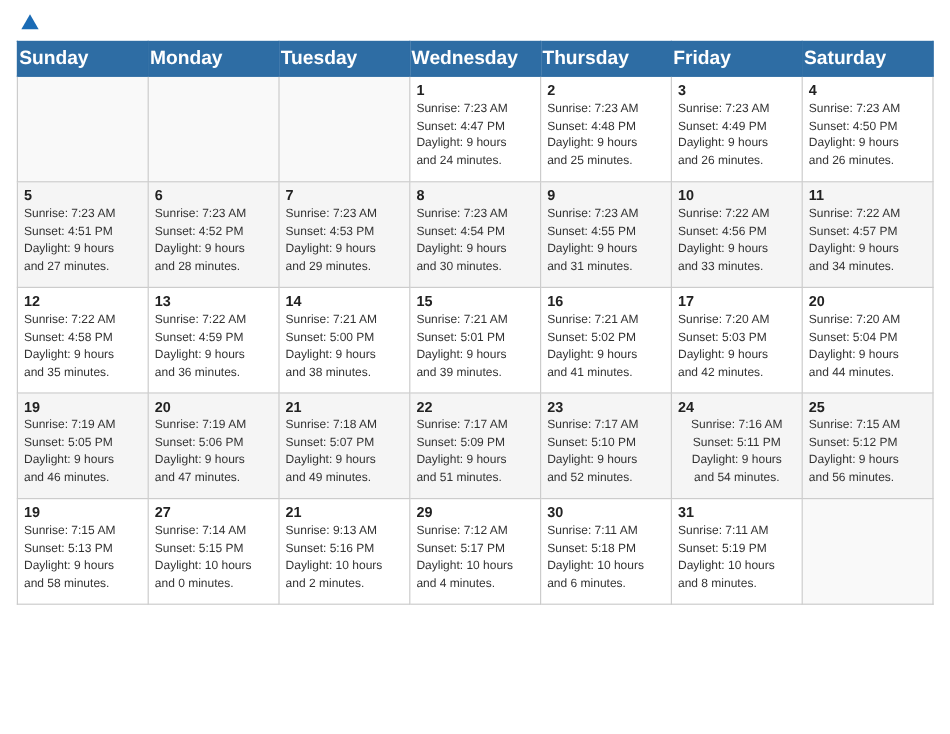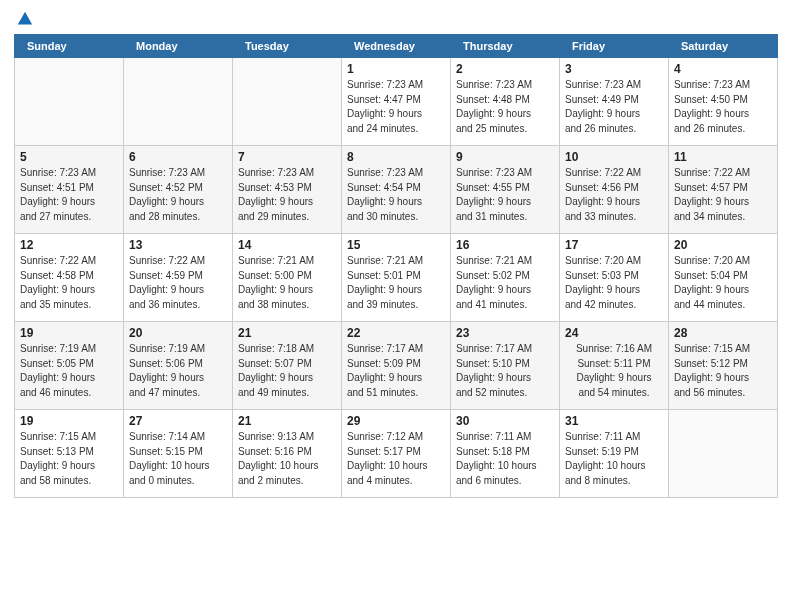--- a/index.html
+++ b/index.html
@@ -56,23 +56,23 @@
       color: #555;
     }
     table {
       width: 100%;
       border-collapse: collapse;
       table-layout: fixed;
     }
     thead tr th {
       background-color: #2e6da4;
       color: #fff;
-      font-size: 11px;
+      font-size: 16px;
       font-weight: bold;
-      padding: 5px 12px;
+      padding: 5px 1px;
       text-align: left;
       border: 1px solid #2e6da4;
     }
     tbody tr td {
       border: 1px solid #ccc;
       vertical-align: top;
       padding: 4px 5px;
       font-size: 10px;
       color: #333;
       height: 88px;
@@ -304,21 +304,21 @@
 and 52 minutes.</div>
           </td>
           <td>
             <span class="day-number">24</span>
             <div class="day-info" style="white-space: pre-line; text-align: center;">Sunrise: 7:16 AM
 Sunset: 5:11 PM
 Daylight: 9 hours
 and 54 minutes.</div>
           </td>
           <td>
-            <span class="day-number">28</span>
+            <span class="day-number">25</span>
             <div class="day-info" style="white-space: pre-line;">Sunrise: 7:15 AM
 Sunset: 5:12 PM
 Daylight: 9 hours
 and 56 minutes.</div>
           </td>
         </tr>
         <tr>
           <td>
             <span class="day-number">19</span>
             <div class="day-info" style="white-space: pre-line;">Sunrise: 7:15 AM

